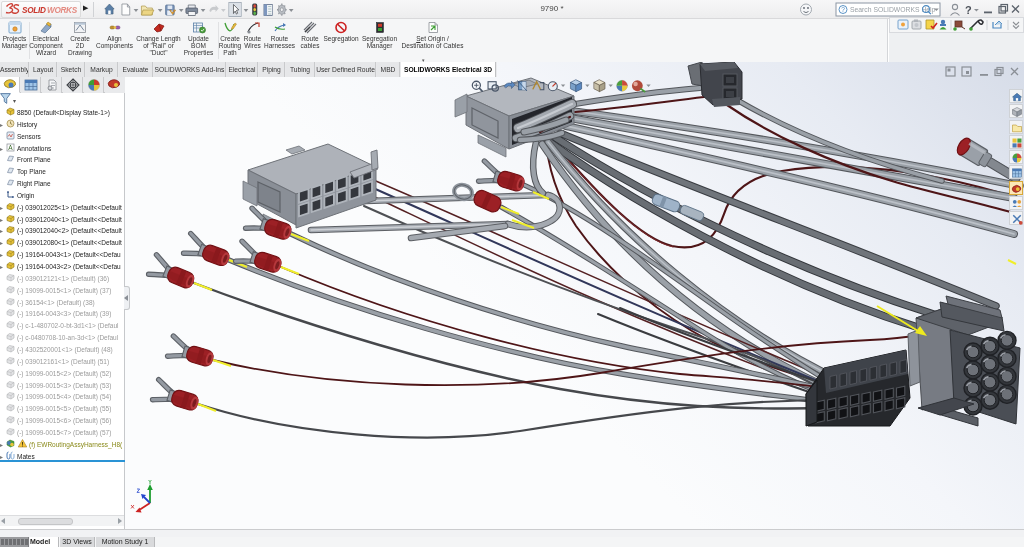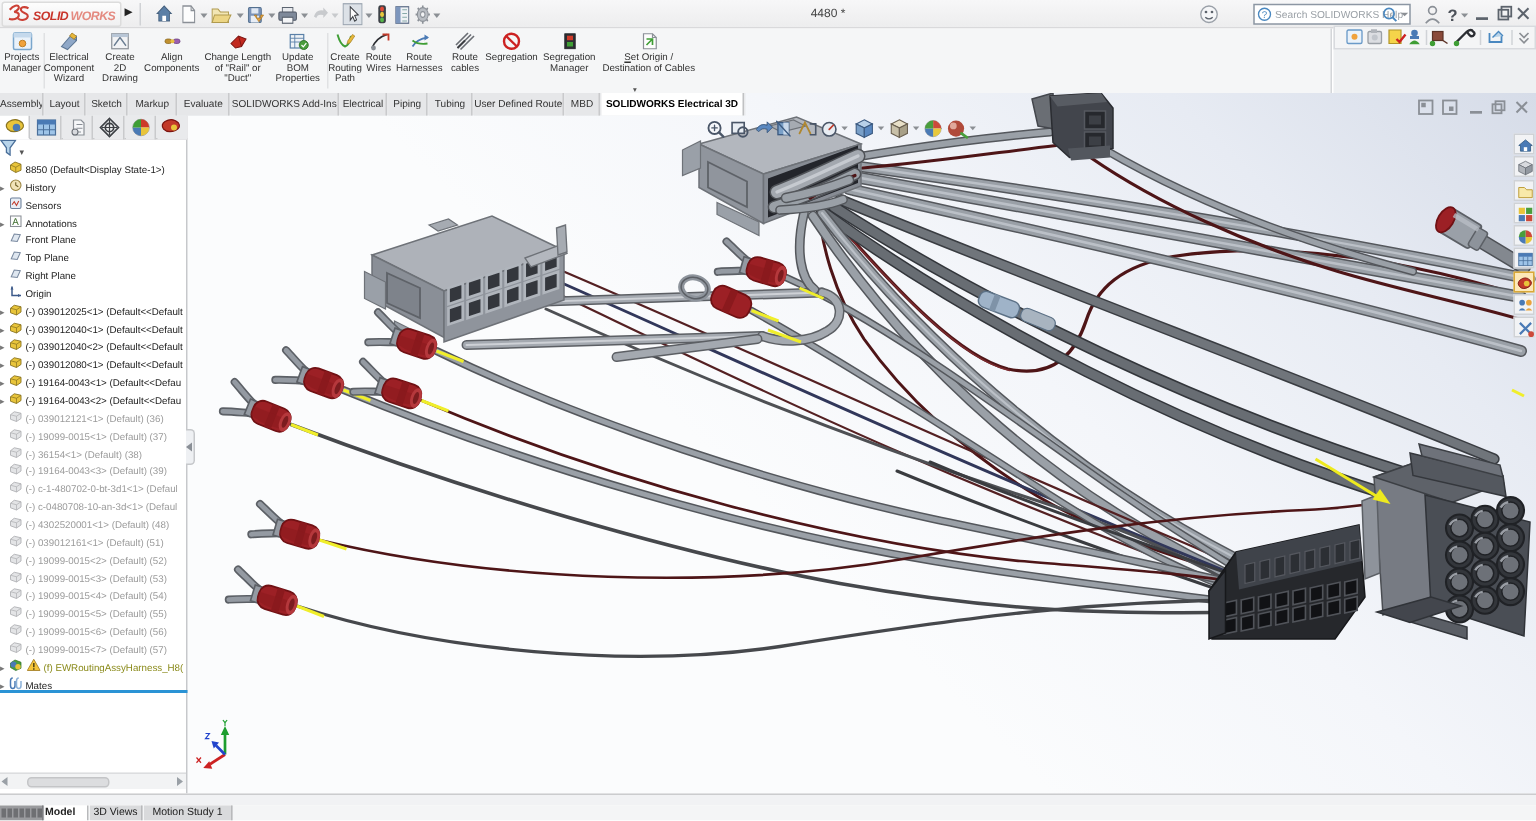--- a/index.html
+++ b/index.html
@@ -114,21 +114,21 @@
       <g transform="translate(228,7.7)">
         <circle r="4.6" fill="#b9bdc3" stroke="#8b9097" stroke-width="0.8"></circle>
         <circle r="1.9" fill="#f2f3f5" stroke="#8b9097" stroke-width="0.8"></circle>
         <g stroke="#8b9097" stroke-width="1.4">
           <path d="M0,-4.6 L0,-6.1 M0,4.6 L0,6.1 M-4.6,0 L-6.1,0 M4.6,0 L6.1,0 M-3.3,-3.3 L-4.3,-4.3 M3.3,3.3 L4.3,4.3 M-3.3,3.3 L-4.3,4.3 M3.3,-3.3 L4.3,-4.3"></path>
         </g>
       </g>
       <path d="M237,7 l3,3 l3,-3 z" fill="#8b8f94"></path>
         </g>
     </svg>
-    <div id="doctitle">4480 *</div>
+    <div id="doctitle">9790 *</div>
 
     <svg class="abs" style="left:798px;top:2px;" width="226" height="16" viewBox="0 0 226 16" xmlns="http://www.w3.org/2000/svg">
       <circle cx="8" cy="7.5" r="5.5" fill="#f5f6f8" stroke="#9aa0a8" stroke-width="0.9"></circle>
       <circle cx="6" cy="6" r="0.9" fill="#5c636c"></circle>
         <circle cx="10" cy="6" r="0.9" fill="#5c636c"></circle>
       <path d="M5.5,9.5 q2.5,2.2 5,0" stroke="#5c636c" stroke-width="0.9" fill="none"></path>
 
       <rect x="38" y="1" width="104" height="13" fill="#ffffff" stroke="#8c96a3" stroke-width="1"></rect>
       <circle cx="45" cy="7.5" r="4" fill="none" stroke="#4a88c0" stroke-width="0.9"></circle>
         <text x="43.2" y="9.8" font-size="6.5" fill="#4a88c0" font-family="Liberation Sans,sans-serif">?</text>

